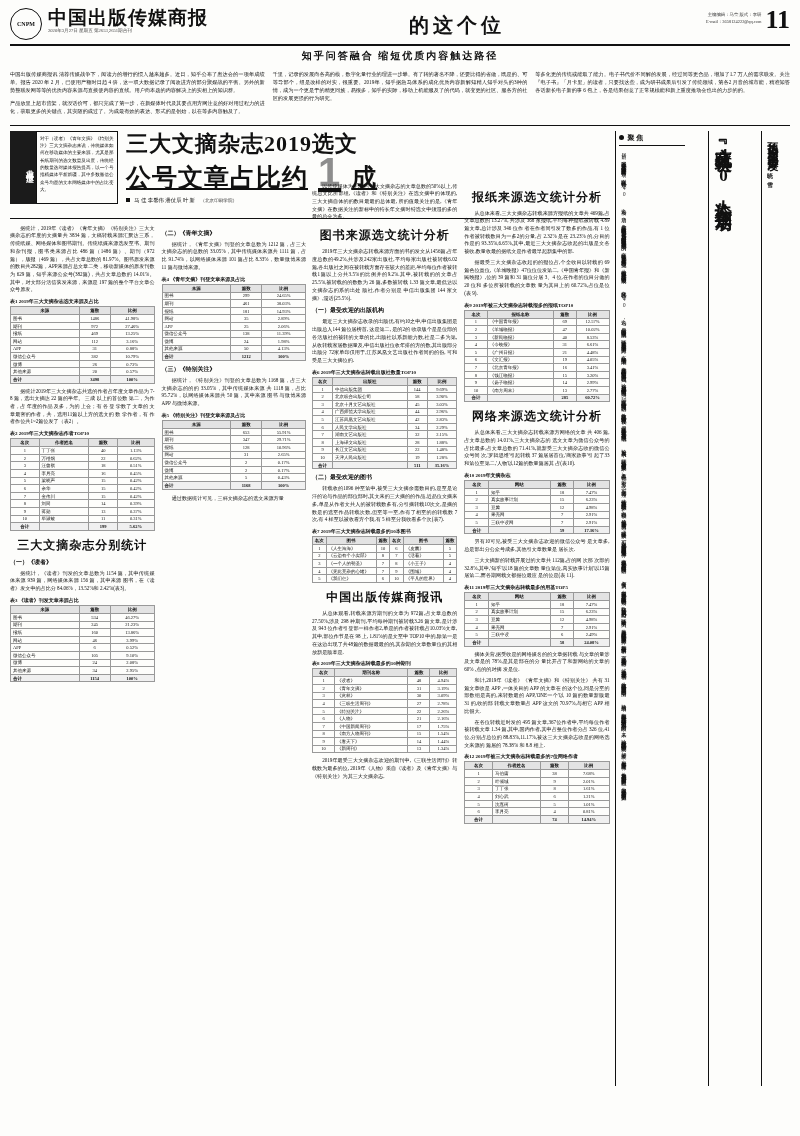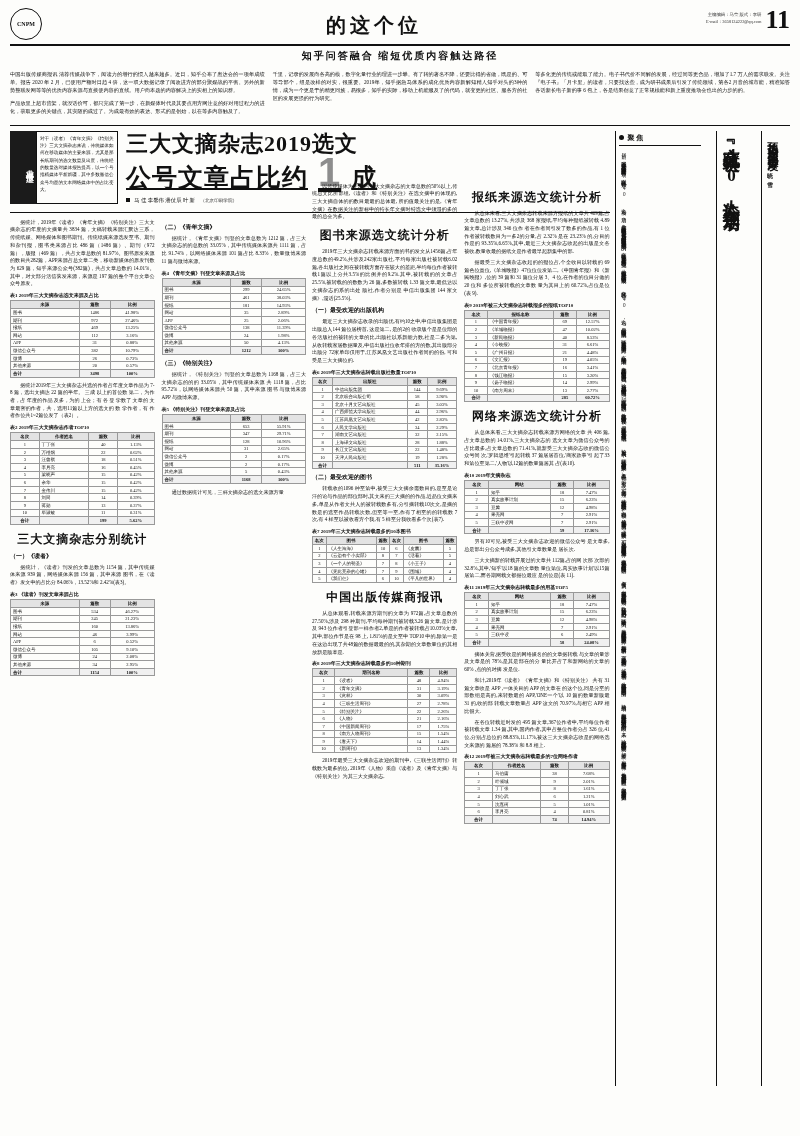--- a/index.html
+++ b/index.html
@@ -26,23 +26,23 @@
   
   .topband{border-bottom:1px solid #111;padding:3px 0 4px 0;}
   .topband-title{text-align:center;font-size:10px;font-weight:bold;letter-spacing:2px;}
   .topband-cols{display:flex;gap:8px;margin-top:3px;}
   .topband-cols>div{flex:1;}
   .lead{font-size:5.2px;line-height:1.5;text-align:justify;}
   
   .body-wrap{display:flex;gap:6px;margin-top:5px;height:955px;}
   .zone-left{width:296px;}
   .zone-mid{width:300px;}
-  .zone-right{width:176px;display:flex;gap:12px;}
+  .zone-right{width:176px;display:flex;gap:20px;}
   
-  .feat{display:flex;border-bottom:1px solid #111;padding-bottom:8px;}
+  .feat{display:flex;border-bottom:1px solid #111;padding-bottom:14px;}
   .feat-side{width:22px;background:#1b1b1b;color:#fff;writing-mode:vertical-rl;text-orientation:upright;font-size:8px;letter-spacing:2px;padding:6px 2px;text-align:center;font-weight:bold;}
   .feat-note{width:74px;border:1px solid #111;font-size:4.6px;line-height:1.6;padding:3px;margin-right:4px;}
   .feat-title{flex:1;padding-left:4px;}
   .ft-l1{font-size:22px;font-weight:bold;letter-spacing:1px;line-height:1.15;}
   .ft-l2{font-size:25px;font-weight:bold;letter-spacing:1px;line-height:1.15;display:flex;align-items:baseline;gap:10px;text-decoration:underline;}
   .bignum{font-size:40px;font-weight:bold;color:#8d8d8d;font-family:"Liberation Sans",sans-serif;line-height:.8;}
   .byline{font-size:5.4px;margin-top:4px;}
   .byline .sq{display:inline-block;width:4px;height:4px;background:#111;margin-right:3px;vertical-align:middle;}
   .byline .aff{font-size:4.6px;color:#333;margin-left:4px;}
   
@@ -69,20 +69,24 @@
 </head>
 <body>
 
 <div class="page">
 
   <div class="masthead">
     <div class="mh-left">
       <div class="logo-circle">
         <span style="font-size:6px;">CNPM</span>
       </div>
+      <div>
+        <div class="mh-title">中国出版传媒商报</div>
+        <div class="mh-cn">2020年3月27日 星期五 第2653,2651期合刊</div>
+      </div>
     </div>
     <div class="mh-center">的这个位</div>
     <div class="mh-right">
       <div class="mh-right-info">
         <div>主编编辑：马莹  版式：李研</div>
         <div>E-mail：3658124222@qq.com</div>
       </div>
       <div class="pagenum">11</div>
     </div>
   </div>

